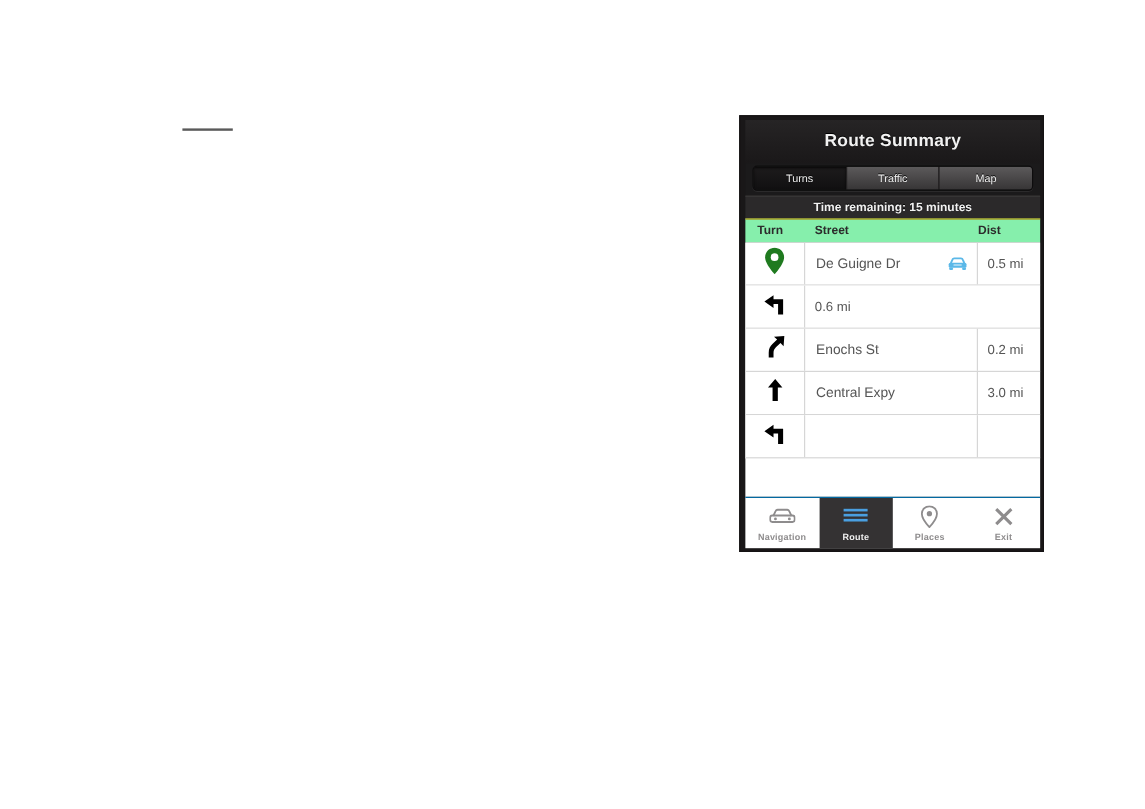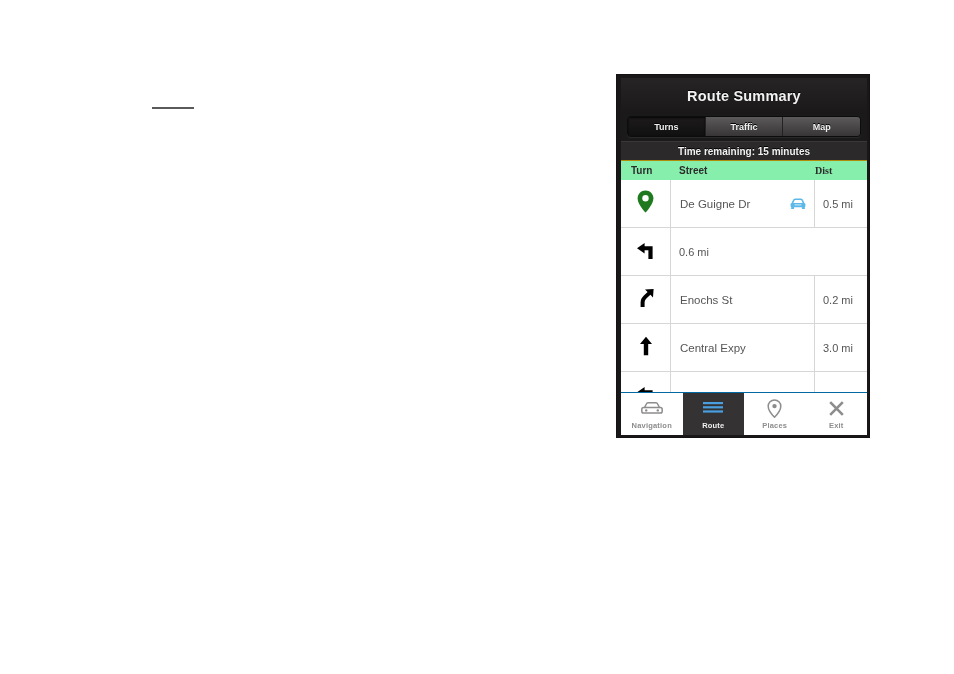--- a/index.html
+++ b/index.html
@@ -22,21 +22,21 @@
     top: 107px;
     width: 42px;
     height: 2px;
     background: #5a5a5a;
   }
 
   
   .phone-frame {
     position: absolute;
     left: 616px;
-    top: 74px;
+    top: 96px;
     width: 254px;
     height: 364px;
     background: #191718;
     border: 1px solid #141213;
     box-sizing: border-box;
     overflow: hidden;
   }
   .phone-screen {
     position: absolute;
     left: 4px;
@@ -79,21 +79,21 @@
     overflow: hidden;
     border: 1px solid #0d0c0d;
     box-shadow: 0 1px 0 rgba(255,255,255,.07);
   }
   .seg {
     flex: 1 1 0;
     display: flex;
     align-items: center;
     justify-content: center;
     font-size: 9px;
-    font-weight: bold;
+    font-weight: normal;
     color: #f0f0f0;
     text-shadow: 0 -1px 0 #000;
     background: linear-gradient(#5c5a5b, #373536);
     border-right: 1px solid #232122;
     cursor: default;
   }
   .seg:last-child { border-right: none; }
   .seg.selected {
     background: linear-gradient(#1d1b1c, #111011);
     box-shadow: inset 0 1px 2px rgba(0,0,0,.8);
@@ -142,33 +142,32 @@
     color: #2c2c2c;
   }
   .col-head .ch-dist {
     width: 52px;
     padding-right: 8px;
     box-sizing: border-box;
     text-align: left;
     font-size: 10px;
     font-weight: bold;
     color: #2c2c2c;
-    font-family: Liberation Serif, serif;
   }
 
   
   .turn-list {
     flex: 1 1 auto;
     background: #ffffff;
     overflow: hidden;
   }
   .turn-row {
     display: flex;
     align-items: center;
-    height: 48px;
+    height: 36px;
     border-bottom: 1px solid #d6d6d6;
     background: #fff;
     box-sizing: border-box;
   }
   .cell-turn {
     width: 50px;
     height: 100%;
     display: flex;
     align-items: center;
     justify-content: center;

